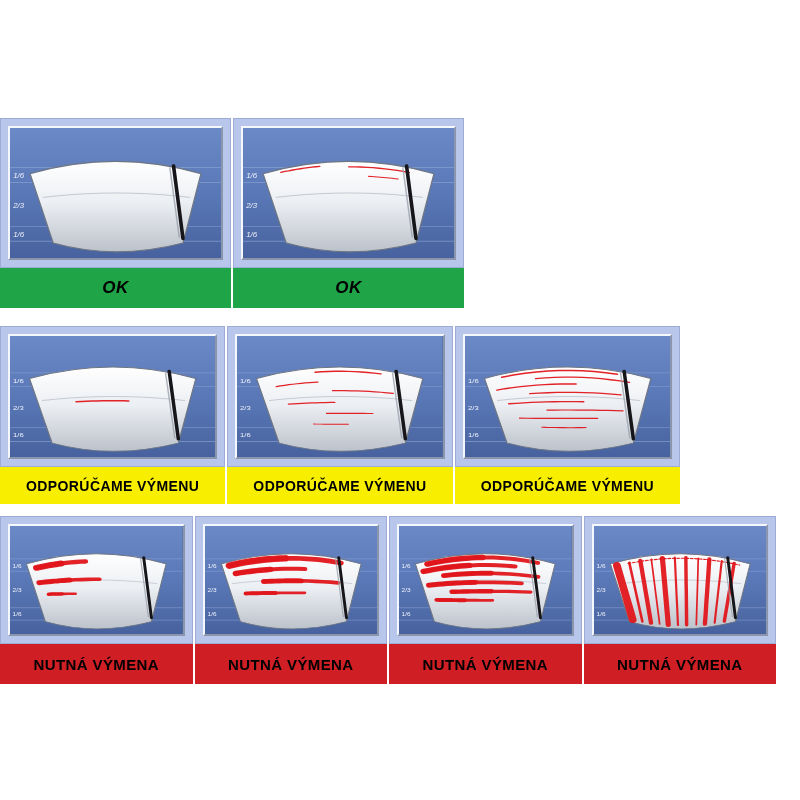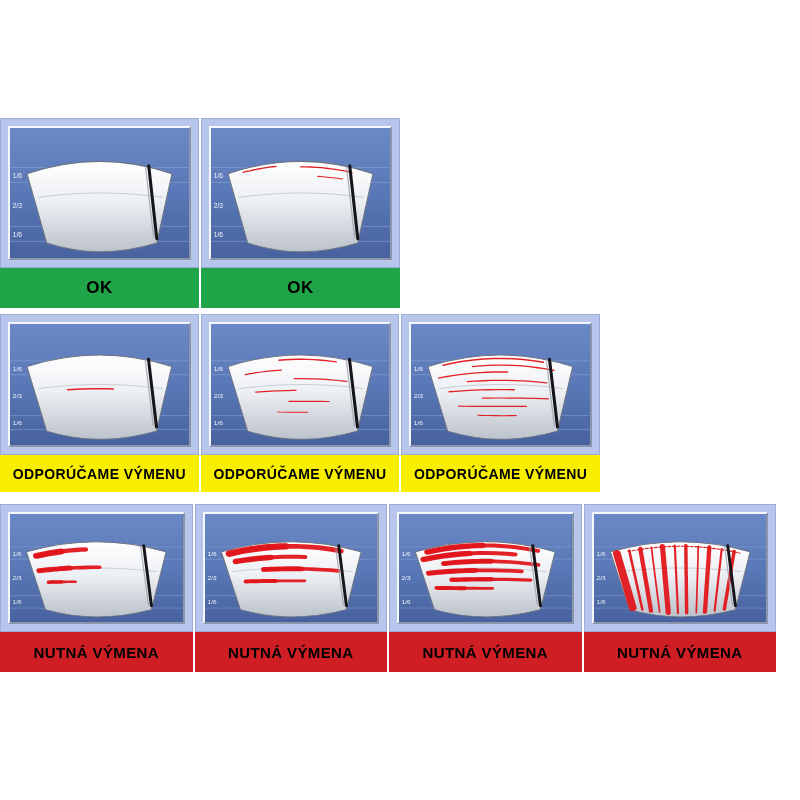--- a/index.html
+++ b/index.html
@@ -2,22 +2,22 @@
 <html><head>
 <meta charset="utf-8">
 <style>
   * { margin:0; padding:0; box-sizing:border-box; }
   html,body { width:800px; height:800px; background:#ffffff; overflow:hidden; }
   body { font-family:"Liberation Sans", sans-serif; position:relative; }
 
   #board { position:absolute; top:118px; left:0; display:flex; flex-direction:column; }
 
   .row { display:flex; gap:2px; }
-  .row0 { width:400px; margin-bottom:6px; }
-  .row1 { width:600px; margin-bottom:12px; }
+  .row0 { width:464px; margin-bottom:18px;font-style:italic; }
+  .row1 { width:680px; margin-bottom:12px; }
   .row2 { width:776px; }
 
   .cell { flex:1; display:flex; flex-direction:column; }
 
   .frame {
     background:#b9c6ec;
     border:1px solid #9dabd6;
     padding:7px;
   }
   .row0 .frame { height:150px; }

